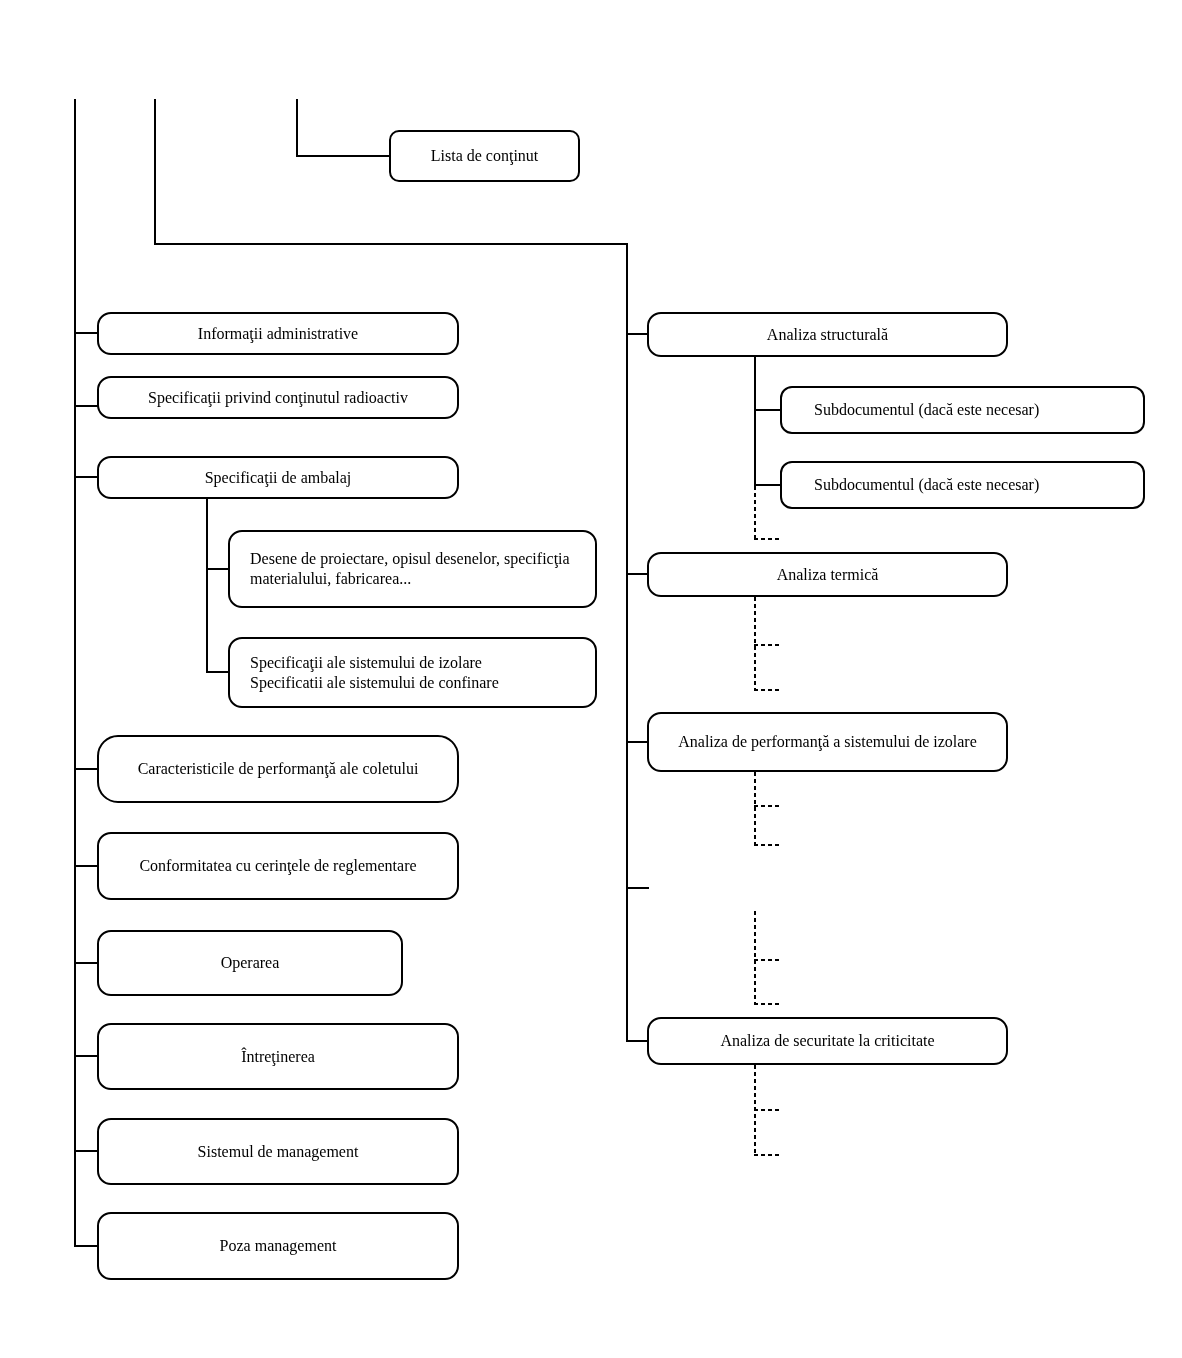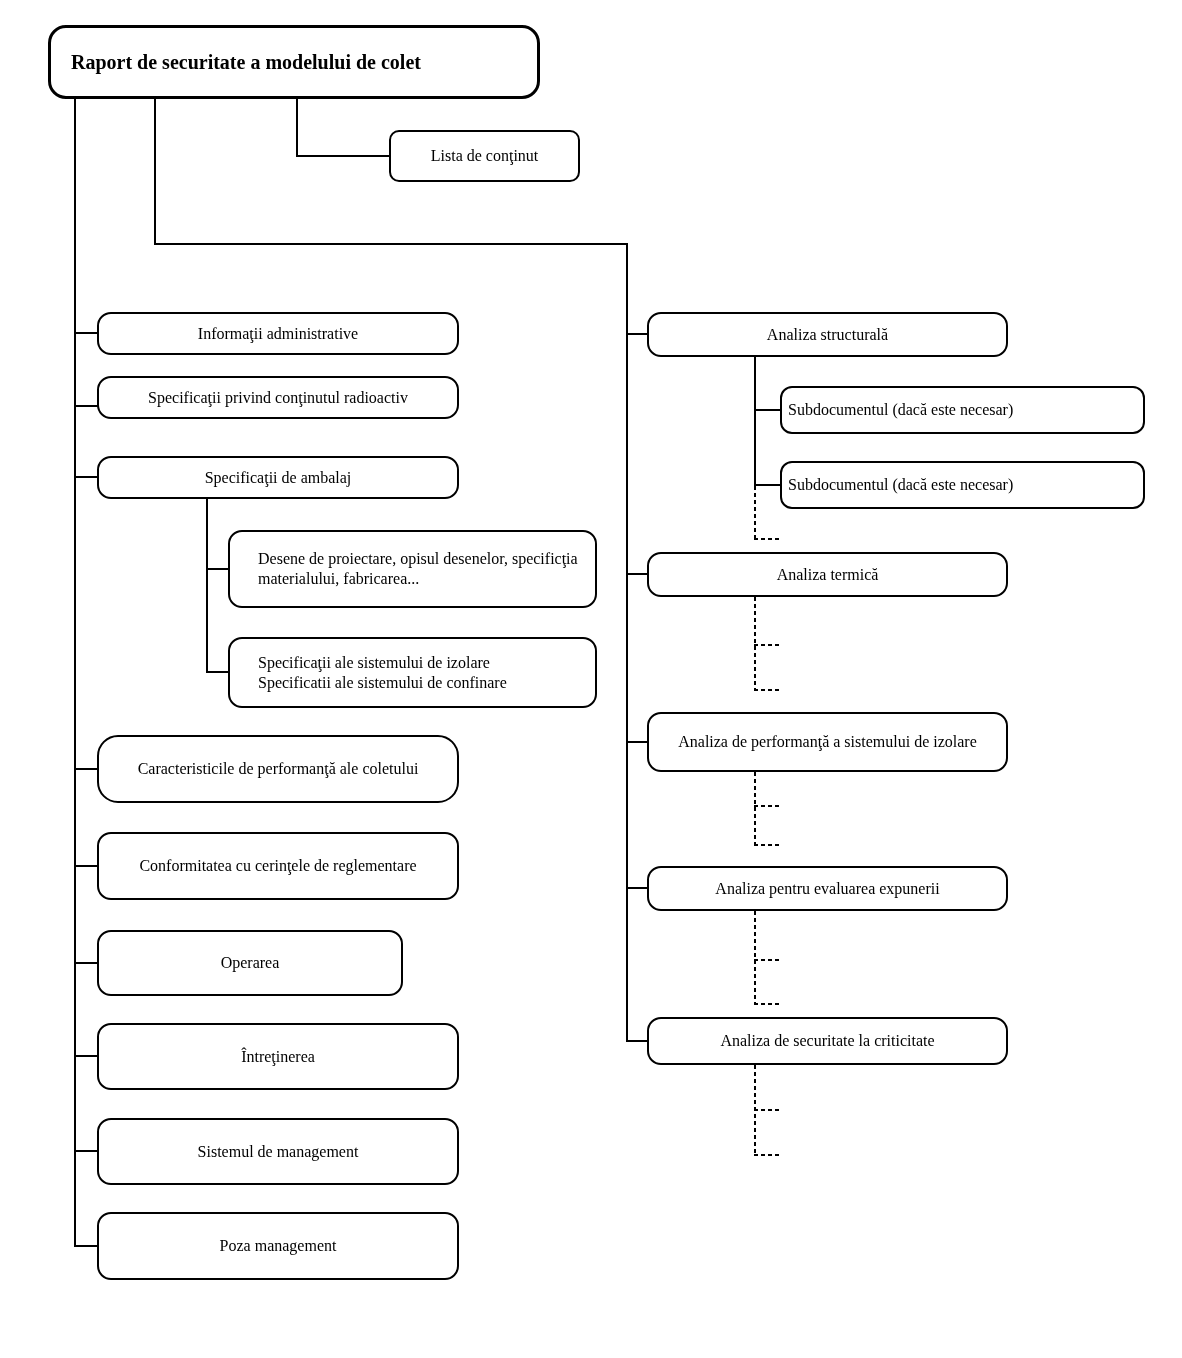--- a/index.html
+++ b/index.html
@@ -19,21 +19,21 @@
     border: 2px solid #000000;
     border-radius: 14px;
     display: flex;
     align-items: center;
     justify-content: center;
     text-align: center;
     font-size: 16px;
     line-height: 1.25;
     padding: 2px 10px;
   }
-  .box.leftalign { justify-content: flex-start; text-align: left; padding-left: 28px; padding-right: 12px; }
+  .box.leftalign { justify-content: flex-start; text-align: left; padding-left: 20px; padding-right: 12px; }
   #b-title {
     left: 48px; top: 25px; width: 492px; height: 74px;
     border-width: 3px; border-radius: 18px;
     font-size: 20px; font-weight: bold;
     justify-content: flex-start; text-align: left; padding-left: 20px;
   }
   #b-lista { left: 389px; top: 130px; width: 191px; height: 52px; border-radius: 10px; }
 
   
   #b-l1 { left: 97px; top: 312px; width: 362px; height: 43px; }
@@ -55,21 +55,21 @@
   #b-r1 { left: 647px; top: 312px; width: 361px; height: 45px; }
   #b-r2 { left: 647px; top: 552px; width: 361px; height: 45px; }
   #b-r3 { left: 647px; top: 712px; width: 361px; height: 60px; }
   #b-r4 { left: 647px; top: 866px; width: 361px; height: 45px; }
   #b-r5 { left: 647px; top: 1017px; width: 361px; height: 48px; justify-content: center; }
   #b-r3 span { display: inline-block; max-width: 330px; }
 
   
   #b-s1 { left: 780px; top: 386px; width: 365px; height: 48px; border-width: 2.5px; border-radius: 12px; }
   #b-s2 { left: 780px; top: 461px; width: 365px; height: 48px; border-width: 2.5px; border-radius: 12px; }
-  #b-s1.leftalign, #b-s2.leftalign { padding-left: 6px; }
+  #b-s1.leftalign, #b-s2.leftalign { padding-left: 32px; }
 
   
   .ln { position: absolute; background: #000000; }
   .dvl { position: absolute; width: 2px;
          background: repeating-linear-gradient(to bottom, #000 0, #000 4px, transparent 4px, transparent 7px); }
   .dhl { position: absolute; height: 2px; width: 26px; left: 754px;
          background: repeating-linear-gradient(to right, #000 0, #000 4px, transparent 4px, transparent 7px); }
 
   #ln-v1      { left: 74px;  top: 99px;  width: 2px; height: 1148px; }
   #ln-v2      { left: 154px; top: 99px;  width: 2px; height: 146px; }
@@ -150,23 +150,20 @@
   <div class="dvl" id="dv-r3"></div>
   <div class="dhl" id="dh-r3a"></div>
   <div class="dhl" id="dh-r3b"></div>
   <div class="dvl" id="dv-r4"></div>
   <div class="dhl" id="dh-r4a"></div>
   <div class="dhl" id="dh-r4b"></div>
   <div class="dvl" id="dv-r5"></div>
   <div class="dhl" id="dh-r5a"></div>
   <div class="dhl" id="dh-r5b"></div>
 
-  <div class="box" id="b-title">
-    <span>Raport de securitate a modelului de colet</span>
-  </div>
 
   <div class="box" id="b-lista">
     <span>Lista de conţinut</span>
   </div>
 
   <div class="box" id="b-l1">
     <span>Informaţii administrative</span>
   </div>
   <div class="box" id="b-l2">
     <span>Specificaţii privind conţinutul radioactiv</span>
@@ -209,20 +206,17 @@
   </div>
   <div class="box leftalign" id="b-s2">
     <span>Subdocumentul (dacă este necesar)</span>
   </div>
   <div class="box" id="b-r2">
     <span>Analiza termică</span>
   </div>
   <div class="box" id="b-r3">
     <span>Analiza de performanţă a sistemului de izolare</span>
   </div>
-  <div class="box" id="b-r4">
-    <span>Analiza pentru evaluarea expunerii</span>
-  </div>
   <div class="box" id="b-r5">
     <span>Analiza de securitate la criticitate</span>
   </div>
 
 </div>
 
 </body></html>

